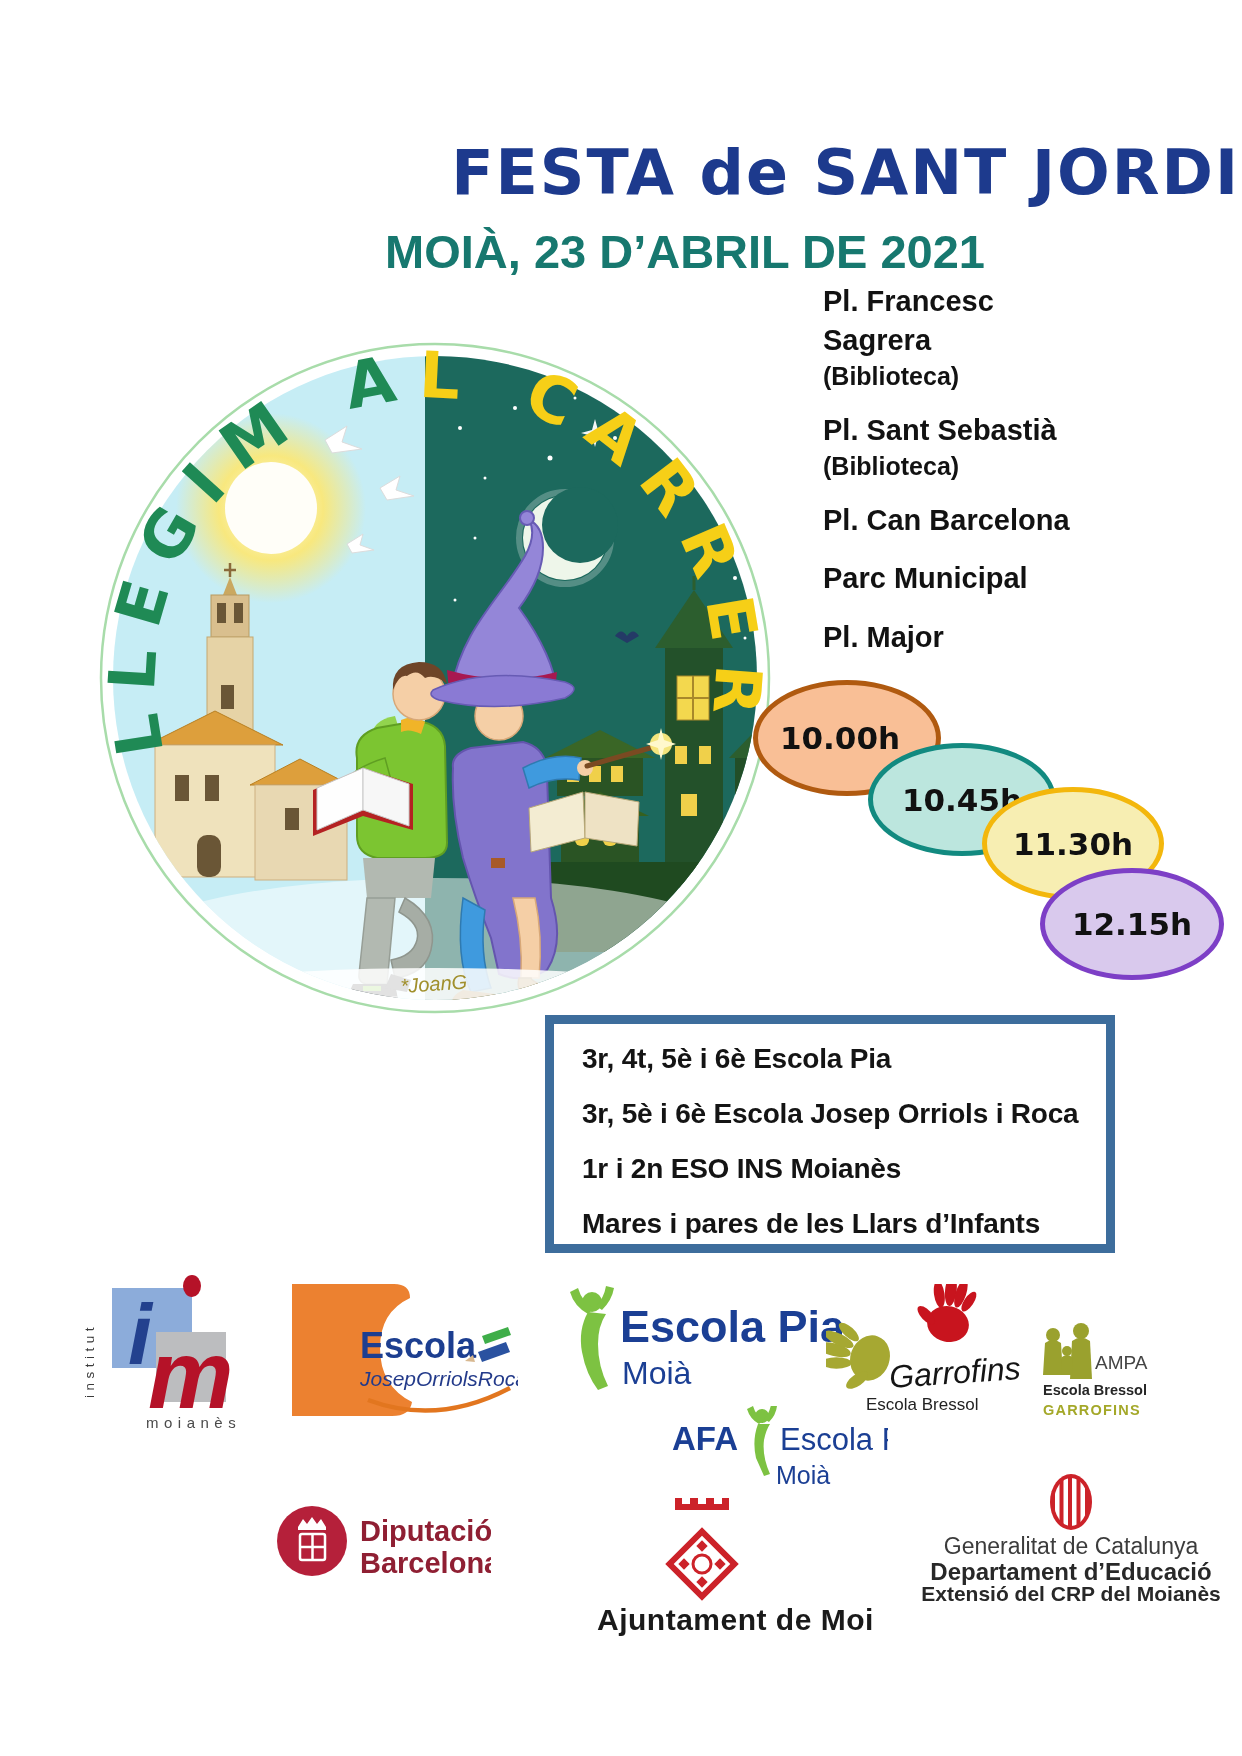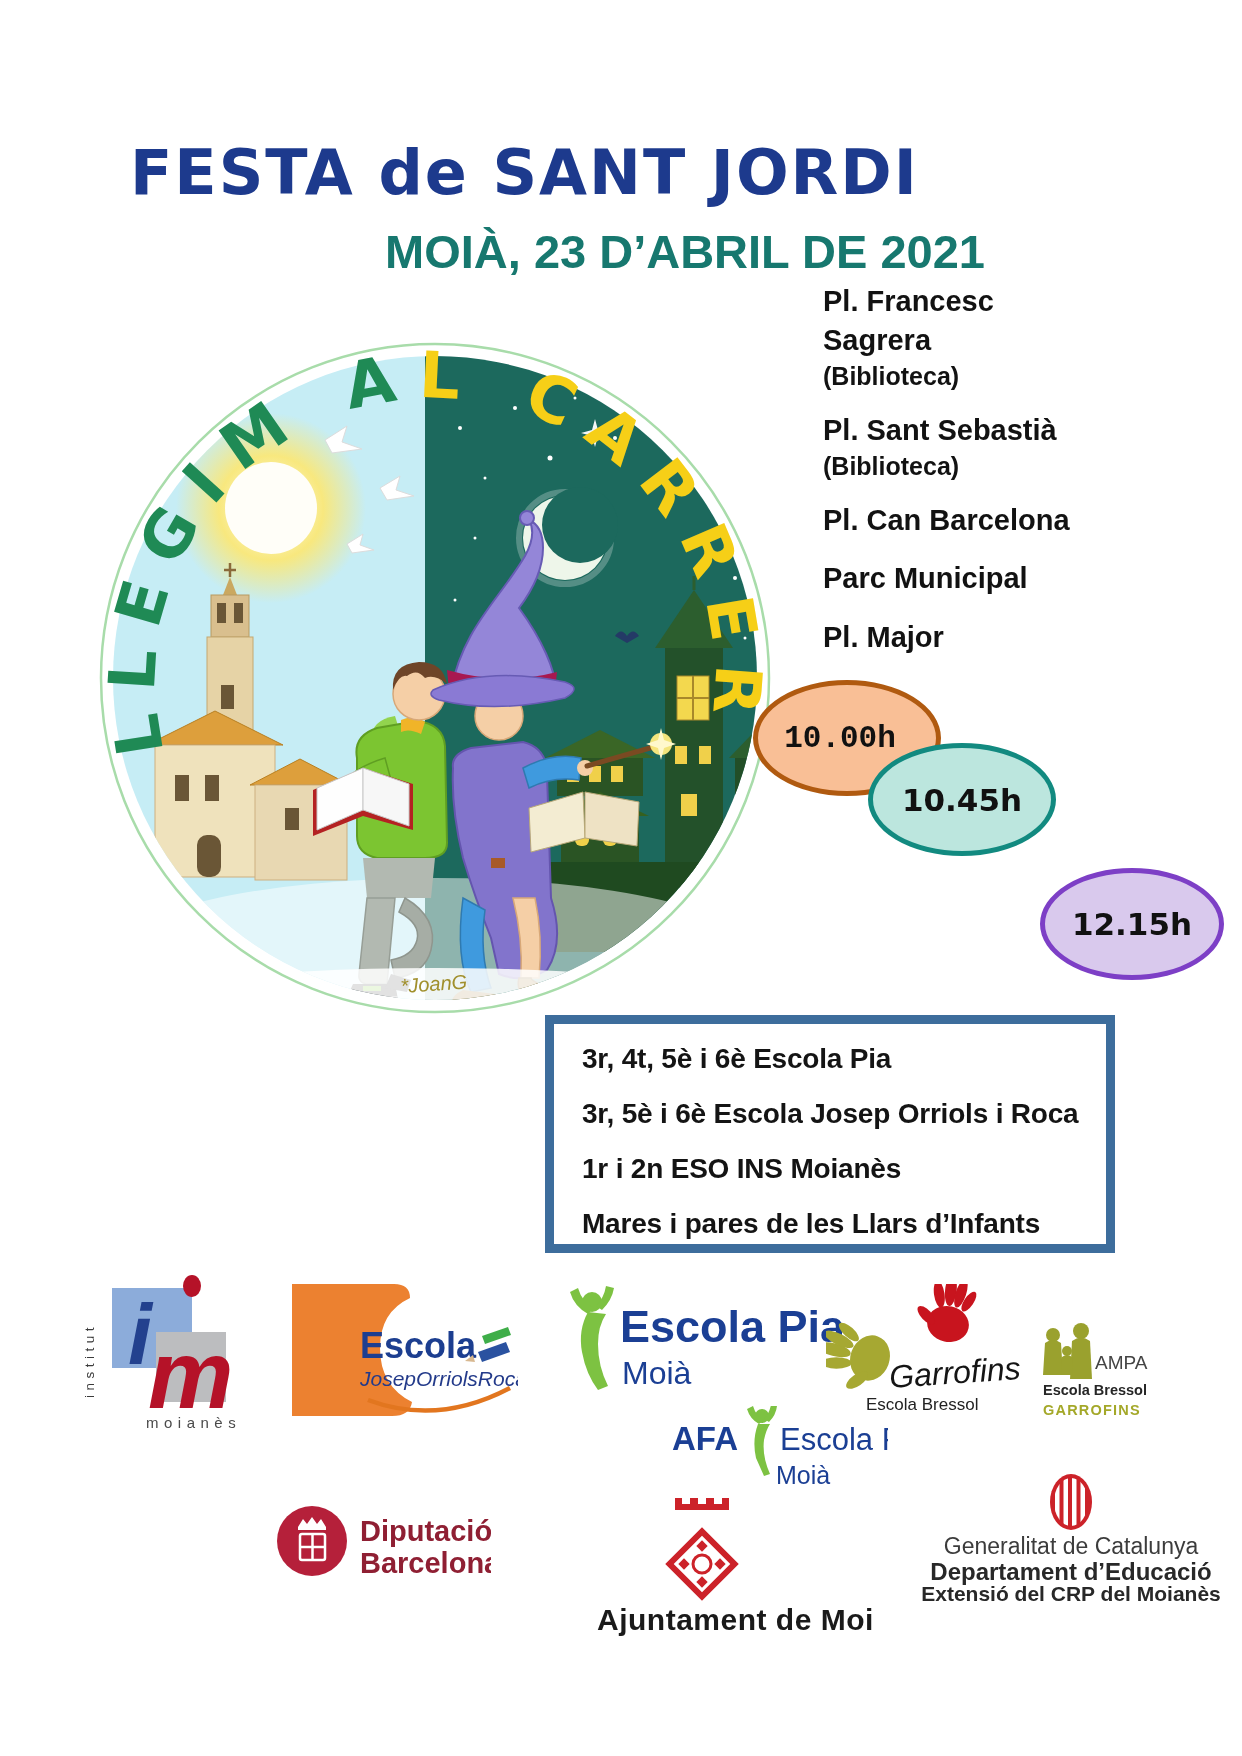--- a/index.html
+++ b/index.html
@@ -1,36 +1,36 @@
 <!DOCTYPE html>
 <html><head>
 <meta charset="utf-8">
 <style>
   html,body{margin:0;padding:0;background:#fff;}
   .poster{position:relative;width:1242px;height:1756px;background:#ffffff;overflow:hidden;
           font-family:"Liberation Sans",sans-serif;color:#131313;}
 
-  .title{position:absolute;left:130px;top:136px;width:1110px;text-align:left;
+  .title{position:absolute;left:130px;top:136px;width:1110px;text-align:right;
          font-family:"DejaVu Sans",sans-serif;font-weight:bold;font-size:62px;
          letter-spacing:2px;color:#1d3a8d;}
   .subtitle{position:absolute;left:130px;top:224px;width:1110px;text-align:center;
             font-weight:bold;font-size:47px;color:#17786f;}
 
   .locations{position:absolute;left:823px;top:282px;width:270px;}
   .location{margin-bottom:20px;}
   .loc-name{font-size:29px;font-weight:bold;line-height:1.34;color:#121212;}
   .loc-note{font-size:25px;font-weight:bold;margin-top:2px;color:#121212;}
 
   .illustration{position:absolute;left:95px;top:338px;width:680px;height:680px;z-index:1;}
 
   .time-ellipse{position:absolute;border-radius:50%;display:flex;align-items:center;
                 justify-content:center;font-family:"DejaVu Sans",sans-serif;
                 font-weight:bold;font-size:31px;color:#111;box-sizing:border-box;}
   .t1{left:753px;top:680px;width:188px;height:116px;background:#f9bf96;border:5px solid #b05a10;z-index:2;}
-  .t1 span{margin-right:14px;font-family:Liberation Mono, monospace;}
+  .t1 span{margin-right:14px;}
   .t2{left:868px;top:743px;width:188px;height:113px;background:#bce6de;border:5px solid #128a80;z-index:3;}
   .t3{left:982px;top:787px;width:182px;height:113px;background:#f7eeb2;border:5px solid #f3b70c;z-index:4;}
   .t4{left:1040px;top:868px;width:184px;height:112px;background:#d9c9ed;border:5px solid #7d3fc6;z-index:5;}
 
   .groups-box{position:absolute;left:545px;top:1015px;width:570px;height:238px;
               border:9px solid #3d6d9c;background:#fff;box-sizing:border-box;
               padding:19px 0 0 28px;z-index:6;}
   .group-line{font-size:28px;font-weight:bold;color:#141414;margin:0 0 23px 0;letter-spacing:-0.2px;}
 
   .logo{position:absolute;}
@@ -223,20 +223,23 @@
       <textPath href="#textArc" startOffset="4%"><tspan fill="#1f8a55">LLEGIM A</tspan><tspan fill="#f6cf17">L CARRER</tspan></textPath>
     </text>
   </svg>
 
   <div class="time-ellipse t1">
     <span>10.00h</span>
   </div>
   <div class="time-ellipse t2">
     <span>10.45h</span>
   </div>
+  <div class="time-ellipse t3">
+    <span>11.30h</span>
+  </div>
   <div class="time-ellipse t4">
     <span>12.15h</span>
   </div>
 
   <div class="groups-box">
     <p class="group-line">3r, 4t, 5è i 6è Escola Pia</p>
     <p class="group-line">3r, 5è i 6è Escola Josep Orriols i Roca</p>
     <p class="group-line">1r i 2n ESO INS Moianès</p>
     <p class="group-line">Mares i pares de les Llars d’Infants</p>
   </div>

